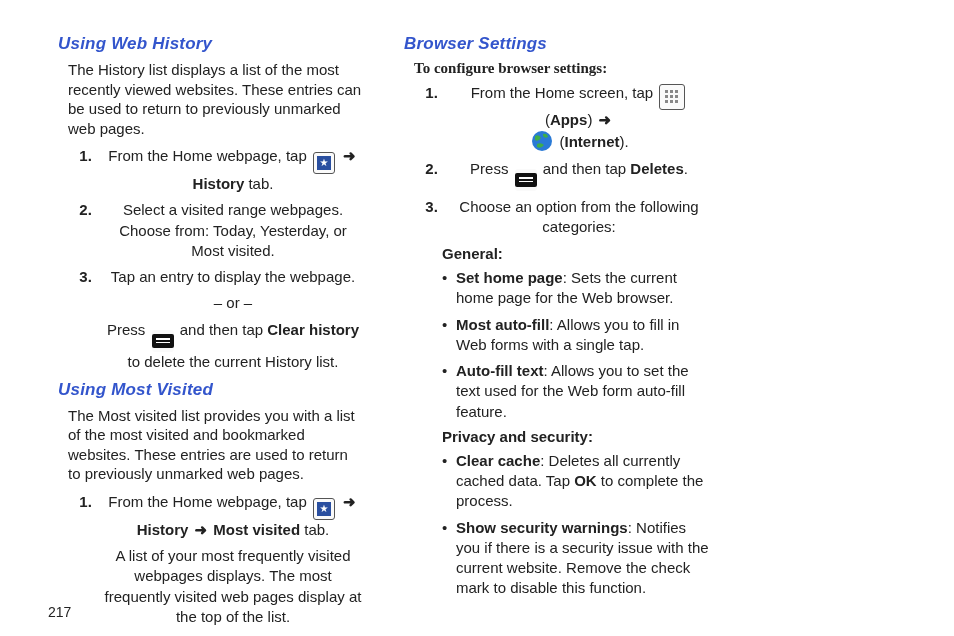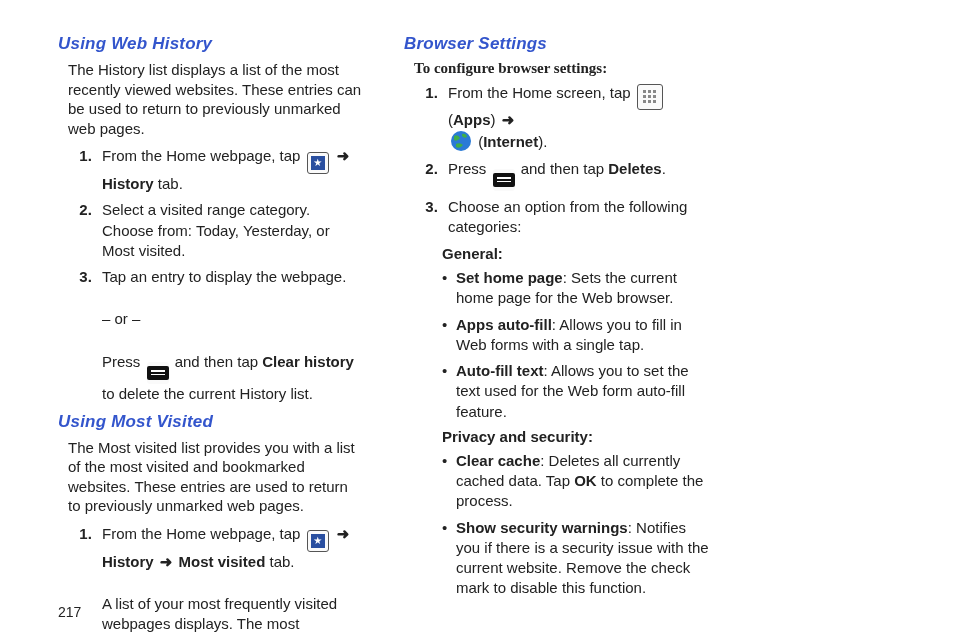--- a/index.html
+++ b/index.html
@@ -46,27 +46,28 @@
   }
   ol.steps {
     margin: 0 0 8px 8px;
     padding-left: 30px;
     list-style: decimal;
   }
   ol.steps > li {
     padding-left: 6px;
     margin-bottom: 6px;
     line-height: 1.35;
+    text-align: center;
   }
   ol.steps > li::marker {
     font-weight: bold;
   }
   .sub {
     display: block;
-    margin-top: 22px;
+    margin-top: 6px;
   }
   .subhead {
     font-family: "Arial Narrow", Arial, sans-serif;
     font-stretch: condensed;
     font-weight: bold;
     margin: 6px 0 6px 38px;
   }
   ul.bullets {
     list-style: none;
     margin: 0 0 6px 38px;
@@ -149,21 +150,21 @@
     border-radius: 50%;
     vertical-align: -5px;
     margin: 0 2px;
     align-items: center;
     justify-content: center;
     position: relative;
     overflow: hidden;
   }
   .pagenum {
     position: absolute;
-    left: 58px;
+    left: 48px;
     bottom: 16px;
     font-size: 14px;
   }
 </style>
 </head>
 <body>
 
 <div class="page">
   <div class="cols">
 
@@ -174,21 +175,21 @@
 
       <ol class="steps">
         <li>
           <span>From the Home webpage, tap </span>
           <span class="icon-square">
               <span class="star-inner">★</span>
             </span>
           <span class="arrow">➜</span>
           <span class="b">History</span><span> tab.</span>
         </li>
-        <li>Select a visited range category. Choose from: Today, Yesterday, or Most visited.</li>
+        <li>Select a visited range webpages. Choose from: Today, Yesterday, or Most visited.</li>
         <li>
           <span>Tap an entry to display the webpage.</span>
           <span class="sub">– or –</span>
           <span class="sub">
             <span>Press </span><span class="icon-square" style="border:none;padding:0;">
                 <span class="menu-inner">
                   <span></span>
                   <span></span>
                 </span>
               </span><span> and then tap </span><span class="b">Clear history</span><span> to delete the current History list.</span>
@@ -254,21 +255,21 @@
                 <span></span>
               </span>
             </span><span> and then tap </span><span class="b">Deletes</span><span>.</span>
         </li>
         <li>Choose an option from the following categories:</li>
       </ol>
 
       <div class="subhead">General:</div>
       <ul class="bullets">
         <li><span class="nb">Set home page</span><span>: Sets the current home page for the Web browser.</span></li>
-        <li><span class="nb">Apps auto-fill</span><span>: Allows you to fill in Web forms with a single tap.</span></li>
+        <li><span class="nb">Most auto-fill</span><span>: Allows you to fill in Web forms with a single tap.</span></li>
         <li><span class="nb">Auto-fill text</span><span>: Allows you to set the text used for the Web form auto-fill feature.</span></li>
       </ul>
 
       <div class="subhead">Privacy and security:</div>
       <ul class="bullets">
         <li><span class="nb">Clear cache</span><span>: Deletes all currently cached data. Tap </span><span class="nb">OK</span><span> to complete the process.</span></li>
         <li><span class="nb">Show security warnings</span><span>: Notifies you if there is a security issue with the current website. Remove the check mark to disable this function.</span></li>
       </ul>
 
     </div>

